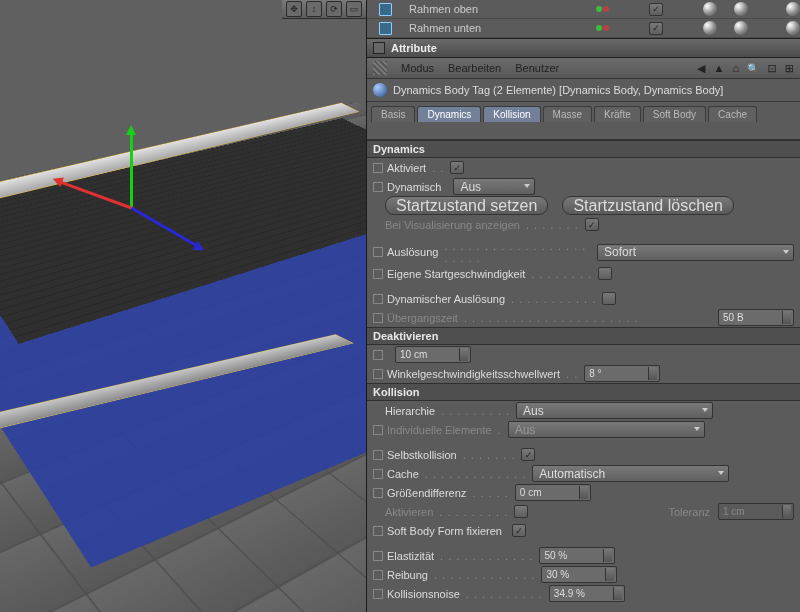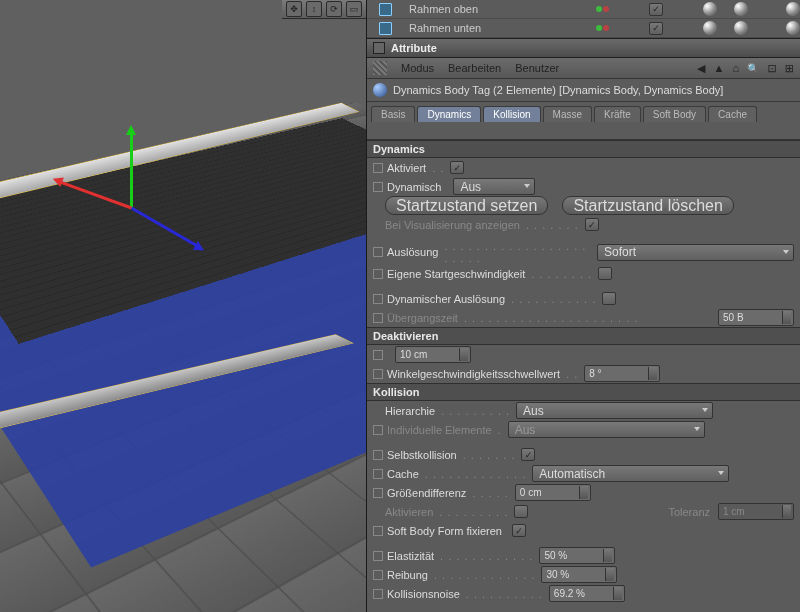--- a/index.html
+++ b/index.html
@@ -285,17 +285,17 @@
       <div class="row">
           <div class="chkwrap"></div>
           <span class="lbl">Reibung</span>
           <span class="dots">. . . . . . . . . . . . .</span>
           <div class="num">30 %</div>
         </div>
       <div class="row">
           <div class="chkwrap"></div>
           <span class="lbl">Kollisionsnoise</span>
           <span class="dots">. . . . . . . . . .</span>
-          <div class="num">69.2 %</div>
+          <div class="num">34.9 %</div>
         </div>
     </div>
   </div>
 </div>
 
 </body></html>

